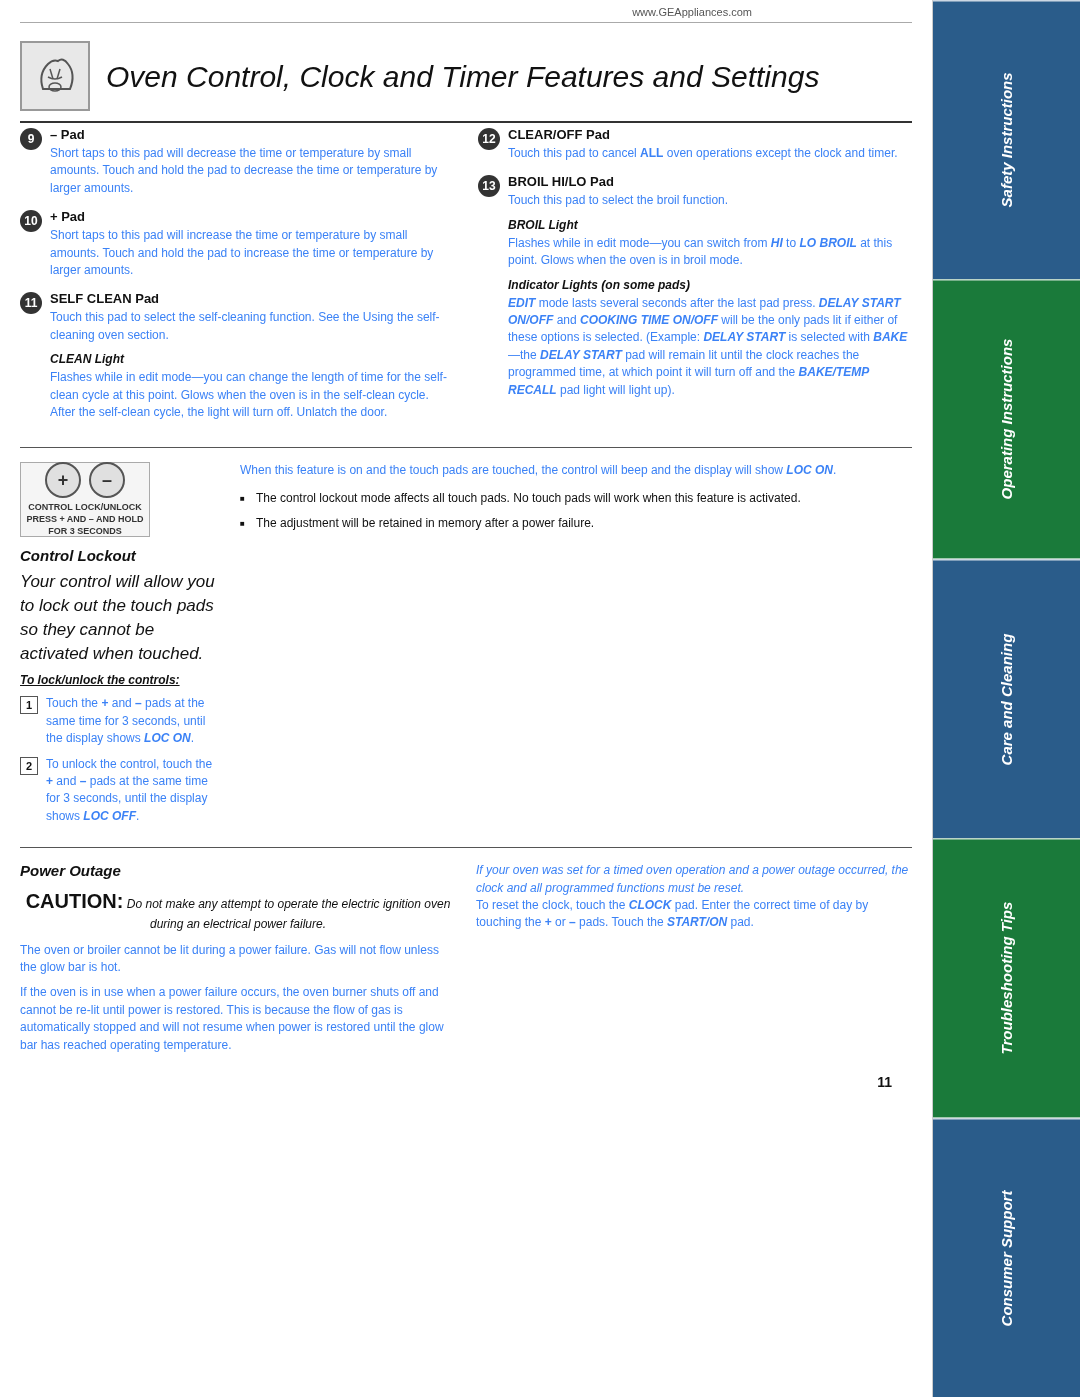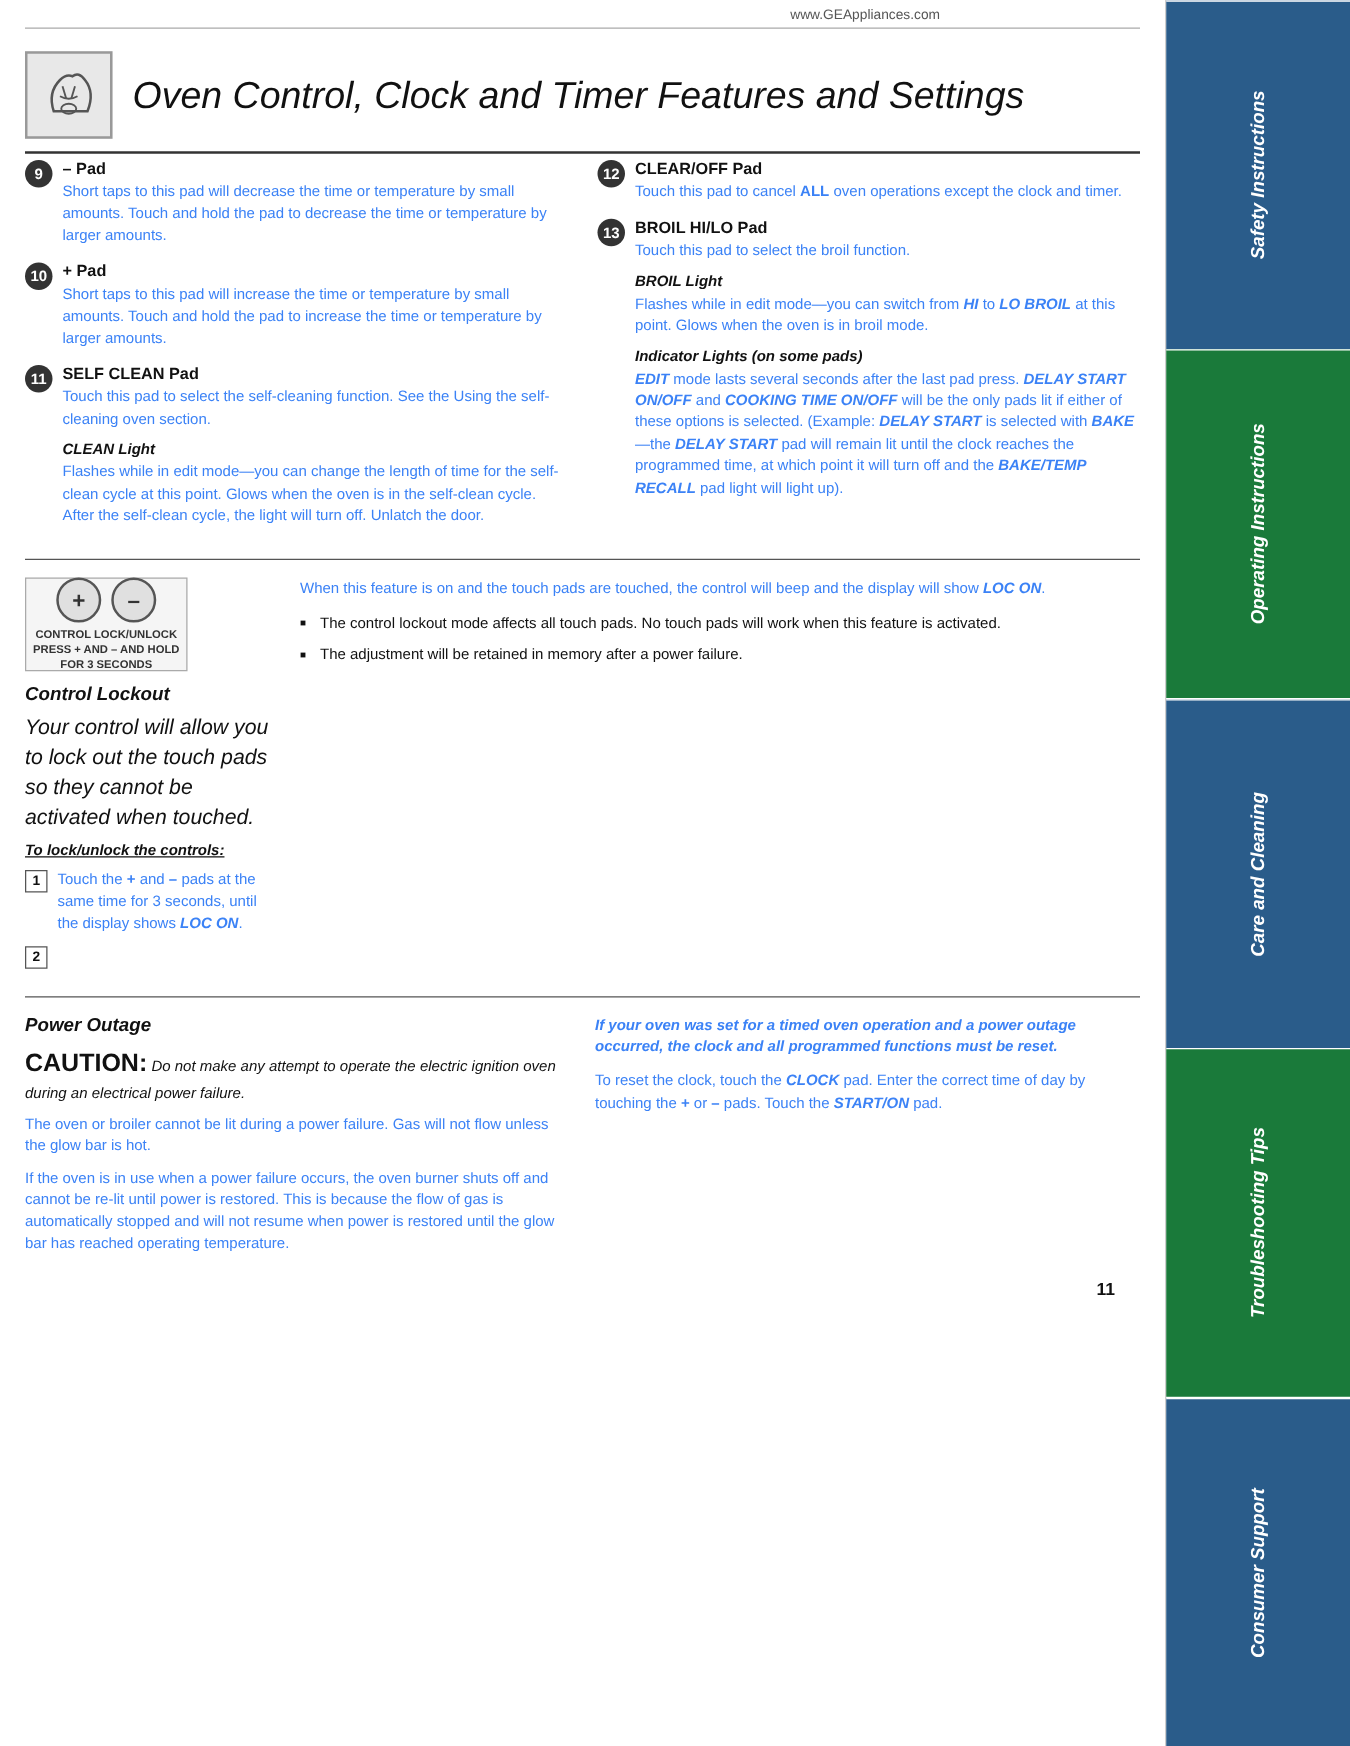--- a/index.html
+++ b/index.html
@@ -287,20 +287,21 @@
     .caution-text {
       font-size: 20px;
       font-weight: bold;
       display: inline;
     }
 
     .caution-body {
       font-size: 12px;
       line-height: 1.45;
       margin-bottom: 8px;
+      text-align: center;
     }
 
     .caution-italic {
       font-style: italic;
       font-size: 12px;
       line-height: 1.4;
     }
 
     
     .page-number {
@@ -434,20 +435,23 @@
 
       <div class="lockout-steps">
         <div class="lockout-step">
           <div class="step-num">1</div>
           <div class="item-text">
             Touch the <strong>+</strong> and <strong>–</strong> pads at the same time for 3 seconds, until the display shows <strong><em>LOC ON</em></strong>.
           </div>
         </div>
         <div class="lockout-step">
           <div class="step-num">2</div>
+          <div class="item-text">
+            To unlock the control, touch the <strong>+</strong> and <strong>–</strong> pads at the same time for 3 seconds, until the display shows <strong><em>LOC OFF</em></strong>.
+          </div>
         </div>
       </div>
     </div>
 
     <div class="lockout-right">
       <div class="item-text" style="margin-bottom:10px;">
         When this feature is on and the touch pads are touched, the control will beep and the display will show <strong><em>LOC ON</em></strong>.
       </div>
       <ul class="bullet-list">
         <li>The control lockout mode affects all touch pads. No touch pads will work when this feature is activated.</li>
@@ -467,21 +471,21 @@
       <div class="caution-body">
         <span class="caution-text">CAUTION:</span>
         <span class="caution-italic"> Do not make any attempt to operate the electric ignition oven during an electrical power failure.</span>
       </div>
 
       <div class="item-text" style="margin-bottom:8px;">The oven or broiler cannot be lit during a power failure. Gas will not flow unless the glow bar is hot.</div>
       <div class="item-text">If the oven is in use when a power failure occurs, the oven burner shuts off and cannot be re-lit until power is restored. This is because the flow of gas is automatically stopped and will not resume when power is restored until the glow bar has reached operating temperature.</div>
     </div>
 
     <div class="power-right">
-      <div class="item-text" style="margin-bottom:10px; font-style:italic;font-weight:bold;">If your oven was set for a timed oven operation and a power outage occurred, the clock and all programmed functions must be reset.</div>
+      <div class="item-text" style="margin-bottom:0; font-style:italic;">If your oven was set for a timed oven operation and a power outage occurred, the clock and all programmed functions must be reset.</div>
       <div class="item-text">
         To reset the clock, touch the <strong><em>CLOCK</em></strong> pad. Enter the correct time of day by touching the <strong>+</strong> or <strong>–</strong> pads. Touch the <strong><em>START/ON</em></strong> pad.
       </div>
     </div>
 
   </div>
 
   <div class="page-number">11</div>
 
 </div>

